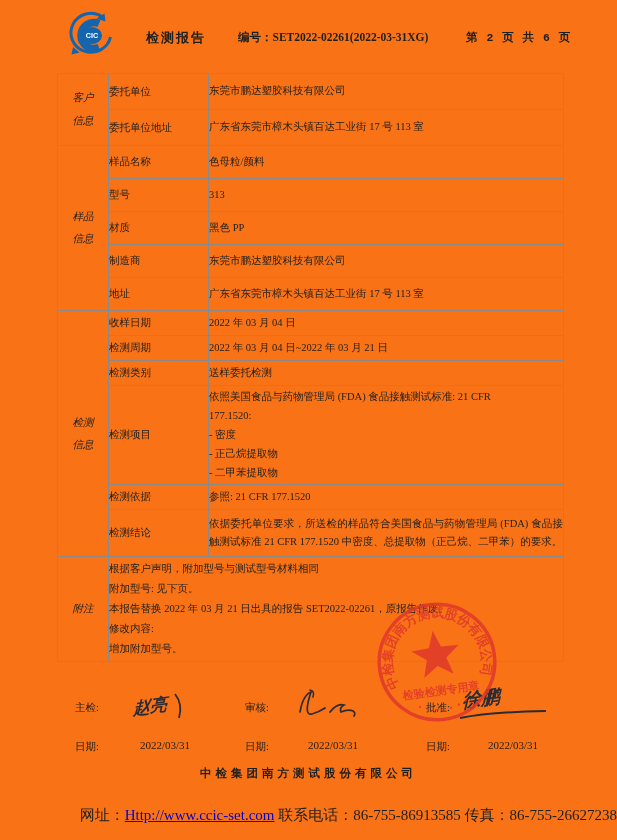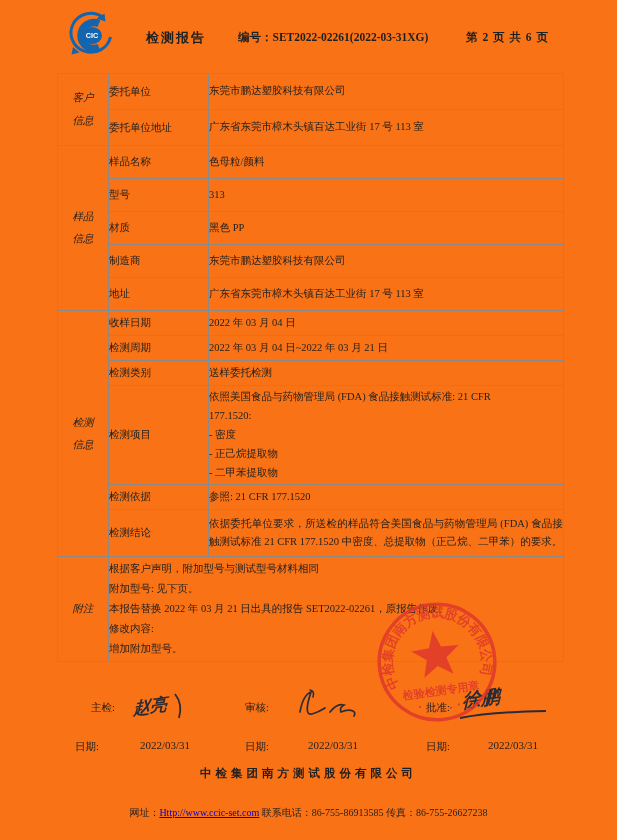--- a/index.html
+++ b/index.html
@@ -4,21 +4,21 @@
 <style>
   html,body{margin:0;padding:0;background:#e8e8e8;}
   .page{
     position:relative;width:617px;height:840px;margin:0 auto;background:#f97316;
     font-family:"Liberation Serif","DejaVu Serif",serif;color:#1f1f1f;overflow:hidden;
   }
   
   .hdr-logo{position:absolute;left:64px;top:11px;width:54px;height:50px;}
   .hdr-title{position:absolute;left:146px;top:29px;font-size:13px;font-weight:bold;letter-spacing:2px;}
   .hdr-no{position:absolute;left:238px;top:30px;font-size:11.5px;font-weight:bold;}
-  .hdr-page{position:absolute;left:466px;top:30px;font-size:11.5px;font-weight:bold;letter-spacing:1px;}
+  .hdr-page{position:absolute;left:466px;top:30px;font-size:11.5px;font-weight:bold;letter-spacing:1px;font-family:Liberation Mono, monospace;}
   
   table.rpt{position:absolute;left:57px;top:73px;width:506px;border-collapse:collapse;table-layout:fixed;}
   table.rpt td{border:1px solid #8a8a8a;font-size:10.5px;vertical-align:middle;padding:2px 0;}
   td.g{text-align:center;white-space:pre-line;line-height:2.1;font-style:italic;}
   td.l{padding-left:11px;}
   td.v{padding-left:13px;padding-right:8px;white-space:pre-line;line-height:1.8;}
   tr.h36{height:36px;} tr.h33{height:33px;} tr.h25{height:25px;}
   tr.h92{height:92px;} tr.h47{height:47px;} tr.h97{height:97px;}
   td.notes{padding:7px 11px;white-space:pre-line;line-height:1.9;vertical-align:top;}
   td.concl{text-align:justify;}
@@ -26,21 +26,21 @@
   .stamp{position:absolute;left:374px;top:598px;width:126px;height:128px;opacity:.85;transform:rotate(-8deg);z-index:5;pointer-events:none;}
   
   .sig-label{position:absolute;font-size:10.5px;z-index:2;}
   .sig-wrap{position:absolute;z-index:3;color:#2b2b35;}
   .sig-text{display:inline-block;font-size:17px;font-style:italic;font-weight:bold;transform:rotate(-8deg) skewX(-8deg);}
   .date-label{position:absolute;font-size:10.5px;text-align:center;}
   .date-val{position:absolute;font-size:11px;width:110px;text-align:center;}
   
   .ft-company{position:absolute;left:0;right:0;top:766px;text-align:center;font-size:11.5px;font-weight:bold;letter-spacing:4px;}
   .ft-line1{position:absolute;left:0;right:0;top:789px;text-align:center;font-size:10.5px;}
-  .ft-line2{position:absolute;left:0;right:0;top:806px;text-align:center;font-size:10px;}
+  .ft-line2{position:absolute;left:0;right:0;top:806px;text-align:right;font-size:15px;}
   .ft-url{color:#0000cc;text-decoration:underline;}
 </style>
 </head>
 <body>
 
 <div class="page">
 
   <svg class="hdr-logo" viewBox="0 0 52 50">
     <path d="M 37,5.5 A 20,19.5 0 1 0 45.5,26" fill="none" stroke="#1565ae" stroke-width="3"></path>
     <polygon points="39.5,2.5 31.5,7.5 40.5,10.5" fill="#1565ae"></polygon>
@@ -151,21 +151,21 @@
       <circle cx="38" cy="100" r="1.1"></circle>
         <circle cx="45" cy="103" r="1.1"></circle>
         <circle cx="53" cy="105" r="1.1"></circle>
       <circle cx="60" cy="105.6" r="1.1"></circle>
         <circle cx="67" cy="105" r="1.1"></circle>
         <circle cx="75" cy="103" r="1.1"></circle>
         <circle cx="82" cy="100" r="1.1"></circle>
     </g>
   </svg>
 
-  <div class="sig-label" style="left:75px;top:701px;margin-left:16px;">主检:</div>
+  <div class="sig-label" style="left:75px;top:701px;">主检:</div>
   <div class="sig-wrap" style="left:133px;top:690px;">
     <span class="sig-text">赵亮</span>
     <svg width="22" height="30" style="vertical-align:-8px">
         <path d="M4,4 q8,10 4,24" fill="none" stroke="#2b2b35" stroke-width="1.8"></path>
       </svg>
   </div>
 
   <div class="sig-label" style="left:245px;top:701px;">审核:</div>
   <div class="sig-wrap" style="left:290px;top:686px;">
     <svg width="75" height="38">

